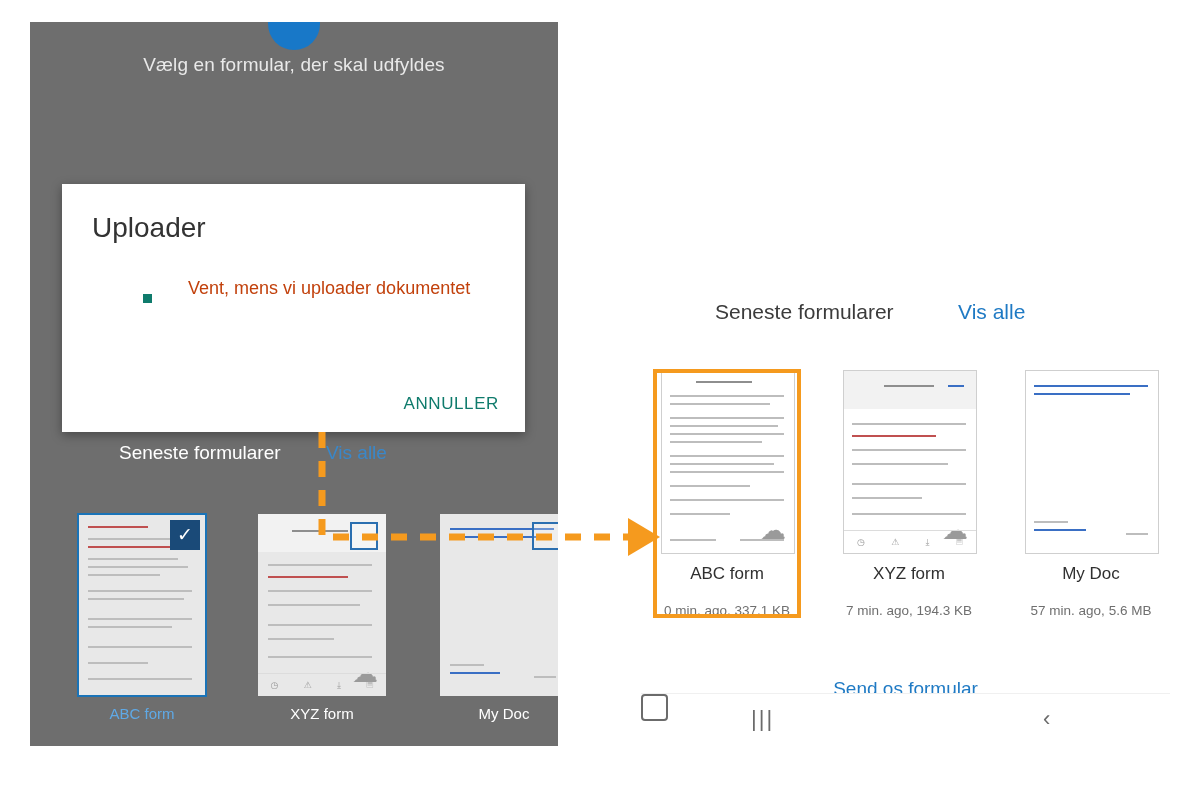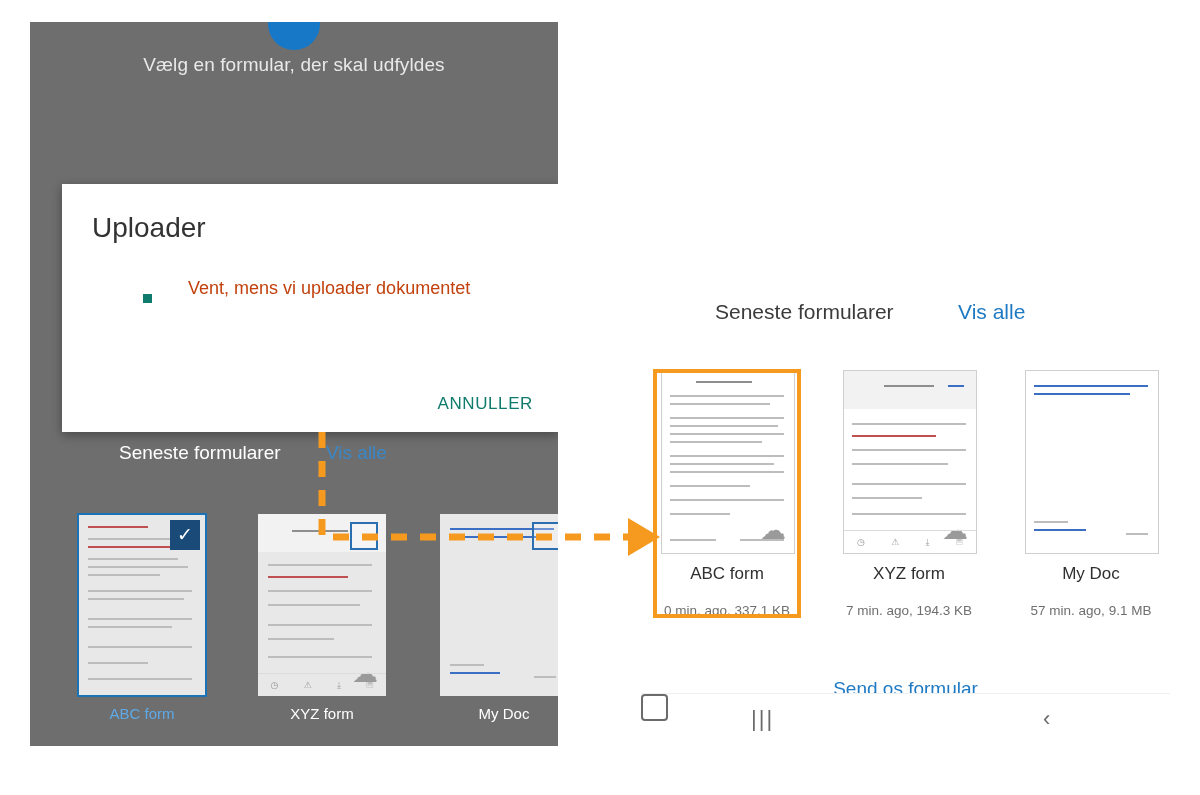--- a/index.html
+++ b/index.html
@@ -55,21 +55,20 @@
 
   
   .dialog {
     position: absolute;
     left: 32px;
     top: 162px;
     width: 463px;
     height: 248px;
     background: #ffffff;
     box-shadow: 0 3px 10px rgba(0,0,0,.35);
-    padding-left: 34px;
   }
   .dialog-title {
     position: absolute;
     left: 30px;
     top: 28px;
     font-size: 28px;
     color: #333;
     font-weight: 400;
   }
   .dialog-body {
@@ -463,21 +462,21 @@
         <div class="page">
           <div class="doc-lines">
             <div class="dl blue" style="left:8px; top:14px; width:114px;"></div>
             <div class="dl blue" style="left:8px; top:22px; width:96px;"></div>
             <div class="dl" style="left:8px; top:150px; width:34px;"></div>
             <div class="dl blue" style="left:8px; top:158px; width:52px;"></div>
             <div class="dl" style="left:100px; top:162px; width:22px;"></div>
           </div>
         </div>
         <div class="cap">My Doc</div>
-        <div class="meta">57 min. ago, 9.1 MB</div>
+        <div class="meta">57 min. ago, 5.6 MB</div>
       </div>
 
     </div>
 
     <div class="feedback">Send os formular</div>
 
     <div class="navbar">
       <div class="nav-ico nav-recents">|||</div>
       <div class="nav-home"></div>
       <div class="nav-ico nav-back">‹</div>

